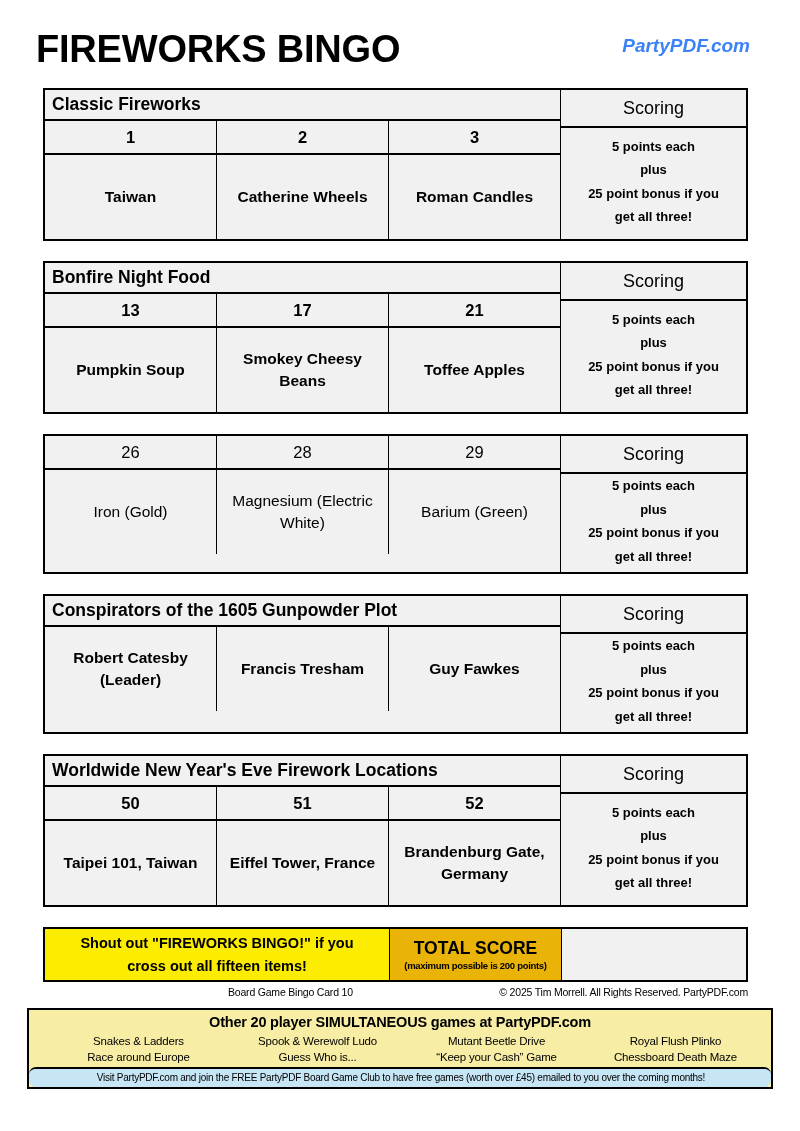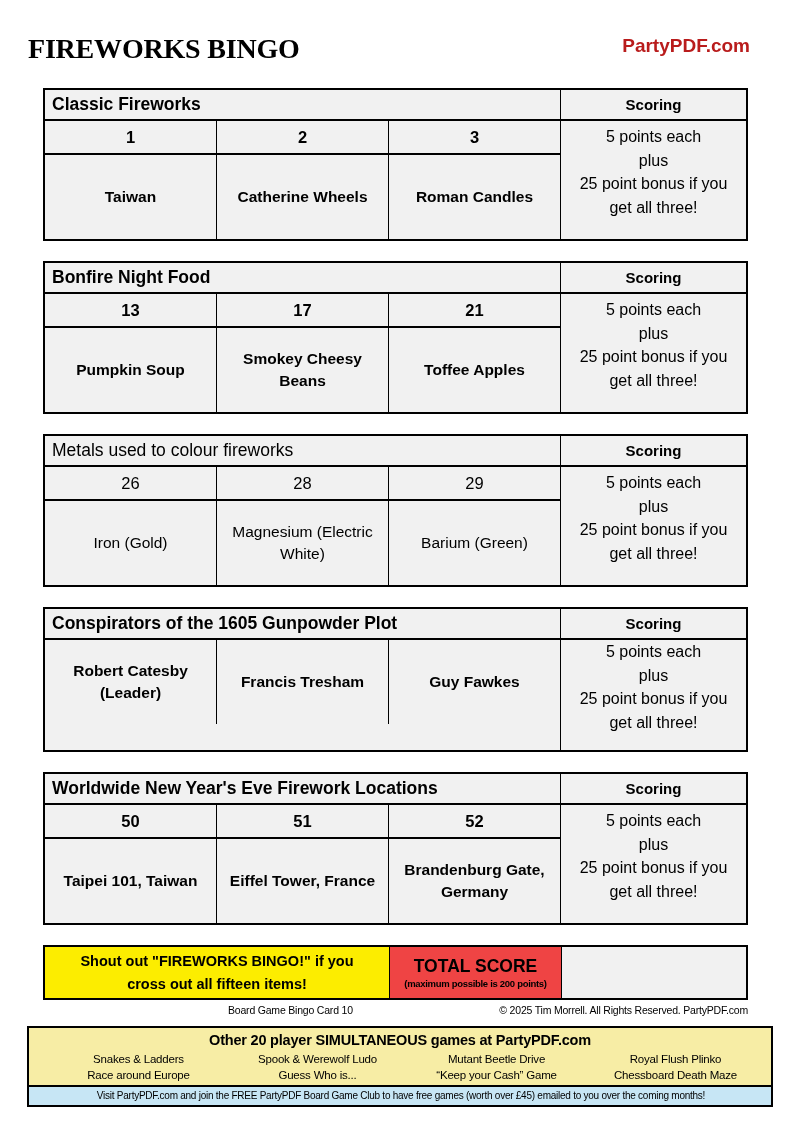--- a/index.html
+++ b/index.html
@@ -24,28 +24,27 @@
   }
 
   
   .header {
     position: relative;
     height: 58px;
     margin: 30px 0 0 0;
   }
   .title {
     position: absolute;
-    left: 28px;
+    left: 36px;
     top: 0px;
-    font-size: 28px;
+    font-size: 38px;
     font-weight: bold;
     letter-spacing: -0.2px;
     line-height: 38px;
     white-space: nowrap;
-    font-family: Liberation Serif, serif;
   }
   .brand {
     position: absolute;
     right: 50px;
     top: 4px;
     font-size: 19px;
     font-weight: bold;
     line-height: 24px;
     white-space: nowrap;
   }
@@ -88,41 +87,41 @@
     align-items: center;
     padding-left: 7px;
     box-sizing: border-box;
     font-size: 17.5px;
     font-weight: bold;
     white-space: nowrap;
     overflow: hidden;
   }
   .cat-row.thin { font-weight: normal; }
   .score-head {
-    height: 31px;
+    height: 38px;
     border-bottom: 2.5px solid #000;
     display: flex;
     align-items: center;
     justify-content: center;
     box-sizing: border-box;
-    font-size: 15px;
-    font-weight: bold;
+    font-size: 18px;
+    font-weight: normal;
   }
   .score-body {
     flex: 1;
     display: flex;
     flex-direction: column;
     align-items: center;
     justify-content: center;
     box-sizing: border-box;
-    font-size: 16px;
-    font-weight: normal;
+    font-size: 13px;
+    font-weight: bold;
     line-height: 23.5px;
     text-align: center;
-    padding-bottom: 16px;
+    padding-bottom: 4px;
   }
   .num-row {
     height: 34px;
     display: flex;
     flex-direction: row;
     border-bottom: 2.5px solid #000;
     box-sizing: border-box;
   }
   .item-row {
     height: 84px;
@@ -172,21 +171,21 @@
     flex-direction: column;
     align-items: center;
     justify-content: center;
     text-align: center;
     font-size: 14.5px;
     font-weight: bold;
     line-height: 23px;
   }
   .total {
     width: 172px;
-    background: #ef4444;
+    background: #eab308;
     border: 2.5px solid #000;
     border-left: 0;
     border-right: 1.5px solid #000;
     box-sizing: border-box;
     display: flex;
     flex-direction: column;
     align-items: center;
     justify-content: center;
     text-align: left;
   }
@@ -267,30 +266,31 @@
   }
   .promo-foot {
     background: #c7e6f5;
     border-top: 2.5px solid #000;
     text-align: center;
     font-size: 10px;
     line-height: 16px;
     padding: 1px 0 1px 2px;
     letter-spacing: -0.25px;
     white-space: nowrap;
+    border-radius: 7px;
   }
 </style>
 </head>
 <body>
 
 <div class="page">
 
   <div class="header">
     <div class="title">FIREWORKS BINGO</div>
-    <div class="brand" style="color: #b91c1c;">PartyPDF.com</div>
+    <div class="brand" style="color: #3b82f6; font-style: italic;">PartyPDF.com</div>
   </div>
 
   <div class="sections">
 
     <div class="section">
       <div class="sec-left">
         <div class="cat-row">Classic Fireworks</div>
         <div class="num-row">
           <div class="cell">1</div>
           <div class="cell">2</div>
@@ -333,21 +333,20 @@
           <span>5 points each</span>
           <span>plus</span>
           <span>25 point bonus if you</span>
           <span>get all three!</span>
         </div>
       </div>
     </div>
 
     <div class="section">
       <div class="sec-left">
-        <div class="cat-row thin">Metals used to colour fireworks</div>
         <div class="num-row">
           <div class="cell thin">26</div>
           <div class="cell thin">28</div>
           <div class="cell thin">29</div>
         </div>
         <div class="item-row">
           <div class="cell thin">Iron (Gold)</div>
           <div class="cell thin">Magnesium (Electric White)</div>
           <div class="cell thin">Barium (Green)</div>
         </div>

